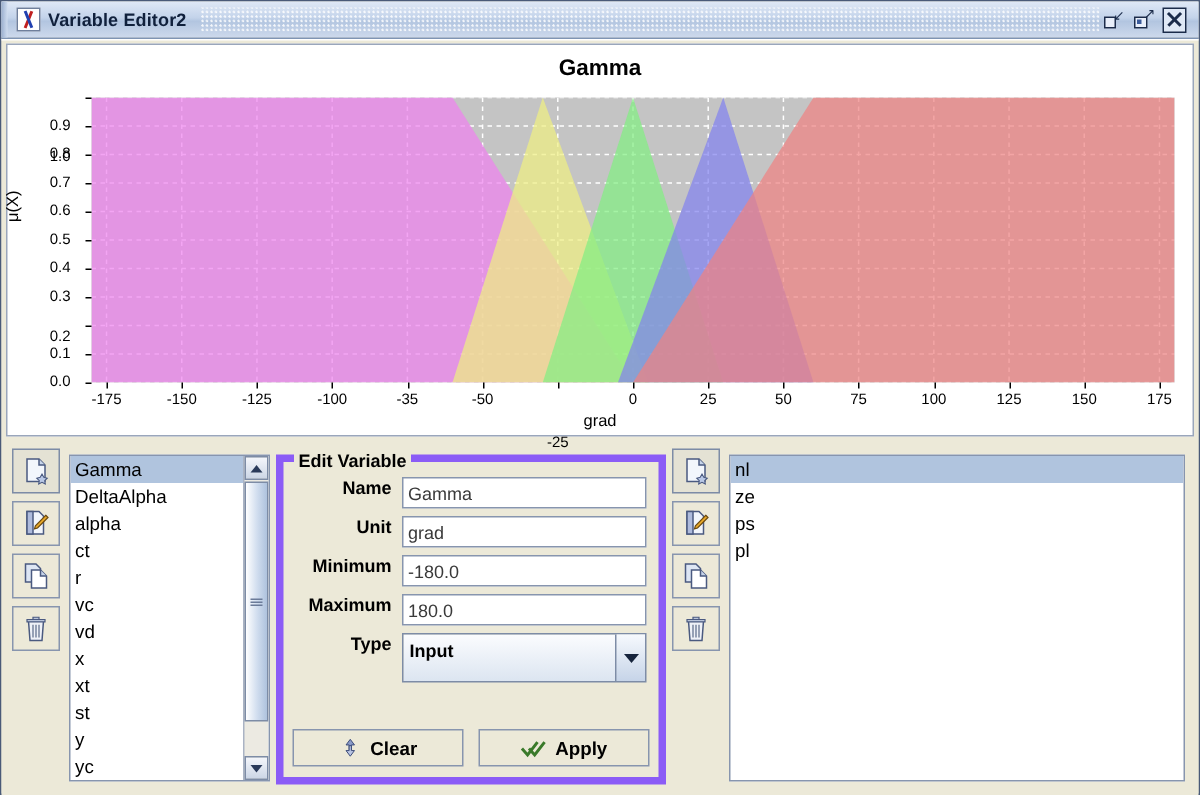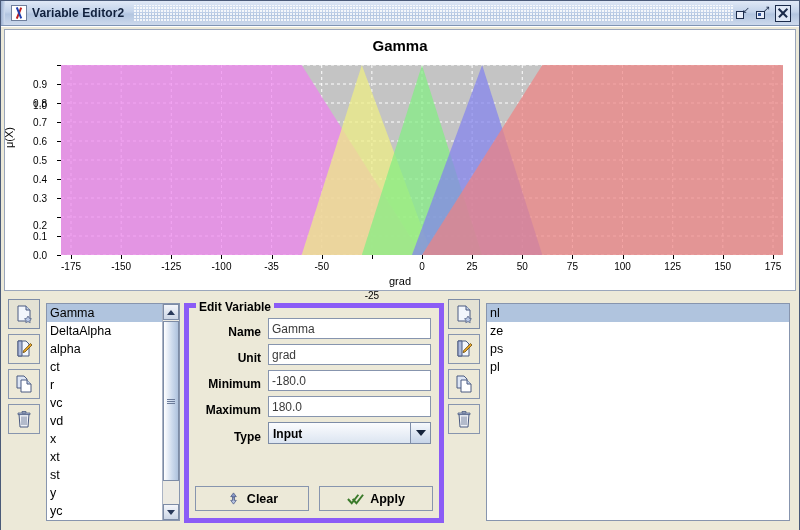--- a/index.html
+++ b/index.html
@@ -178,34 +178,34 @@
 
   .editpanel{
     flex:0 0 218px;position:relative;
     border:5px solid #8b5cf6;margin-top:6px;
     box-sizing:border-box;padding:10px 8px 8px 4px;
   }
   .editlegend{
     position:absolute;top:-8px;left:7px;background:#ece9d8;
     padding:0 3px;font-size:12px;font-weight:bold;color:#000;
   }
-  .frow{display:flex;align-items:flex-end;margin-bottom:5px;}
+  .frow{display:flex;align-items:flex-start;margin-bottom:5px;}
   .flabel{
     flex:0 0 68px;text-align:right;padding-right:7px;
     font-size:12px;font-weight:bold;color:#000;
   }
   .finput{
     flex:1;height:21px;box-sizing:border-box;
     border:1px solid #8795ae;background:#ffffff;
     font-size:12px;color:#3a3a3a;
     padding:1px 3px;line-height:19px;
     font-family:"Liberation Sans", sans-serif;
   }
   .combo{
-    flex:1;height:22px;display:flex;box-sizing:border-box;
+    flex:1;height:33px;display:flex;box-sizing:border-box;
     border:1px solid #7d8ca6;
     background:linear-gradient(to bottom,#fbfcfe,#dce5f1);
   }
   .combo .ctext{
     flex:1;font-size:12px;font-weight:bold;color:#000;
     padding:2px 4px;line-height:18px;
   }
   .combo .cbtn{
     flex:0 0 19px;border-left:1px solid #7d8ca6;
     background:linear-gradient(to bottom,#f6f9fd,#c6d4e8);

